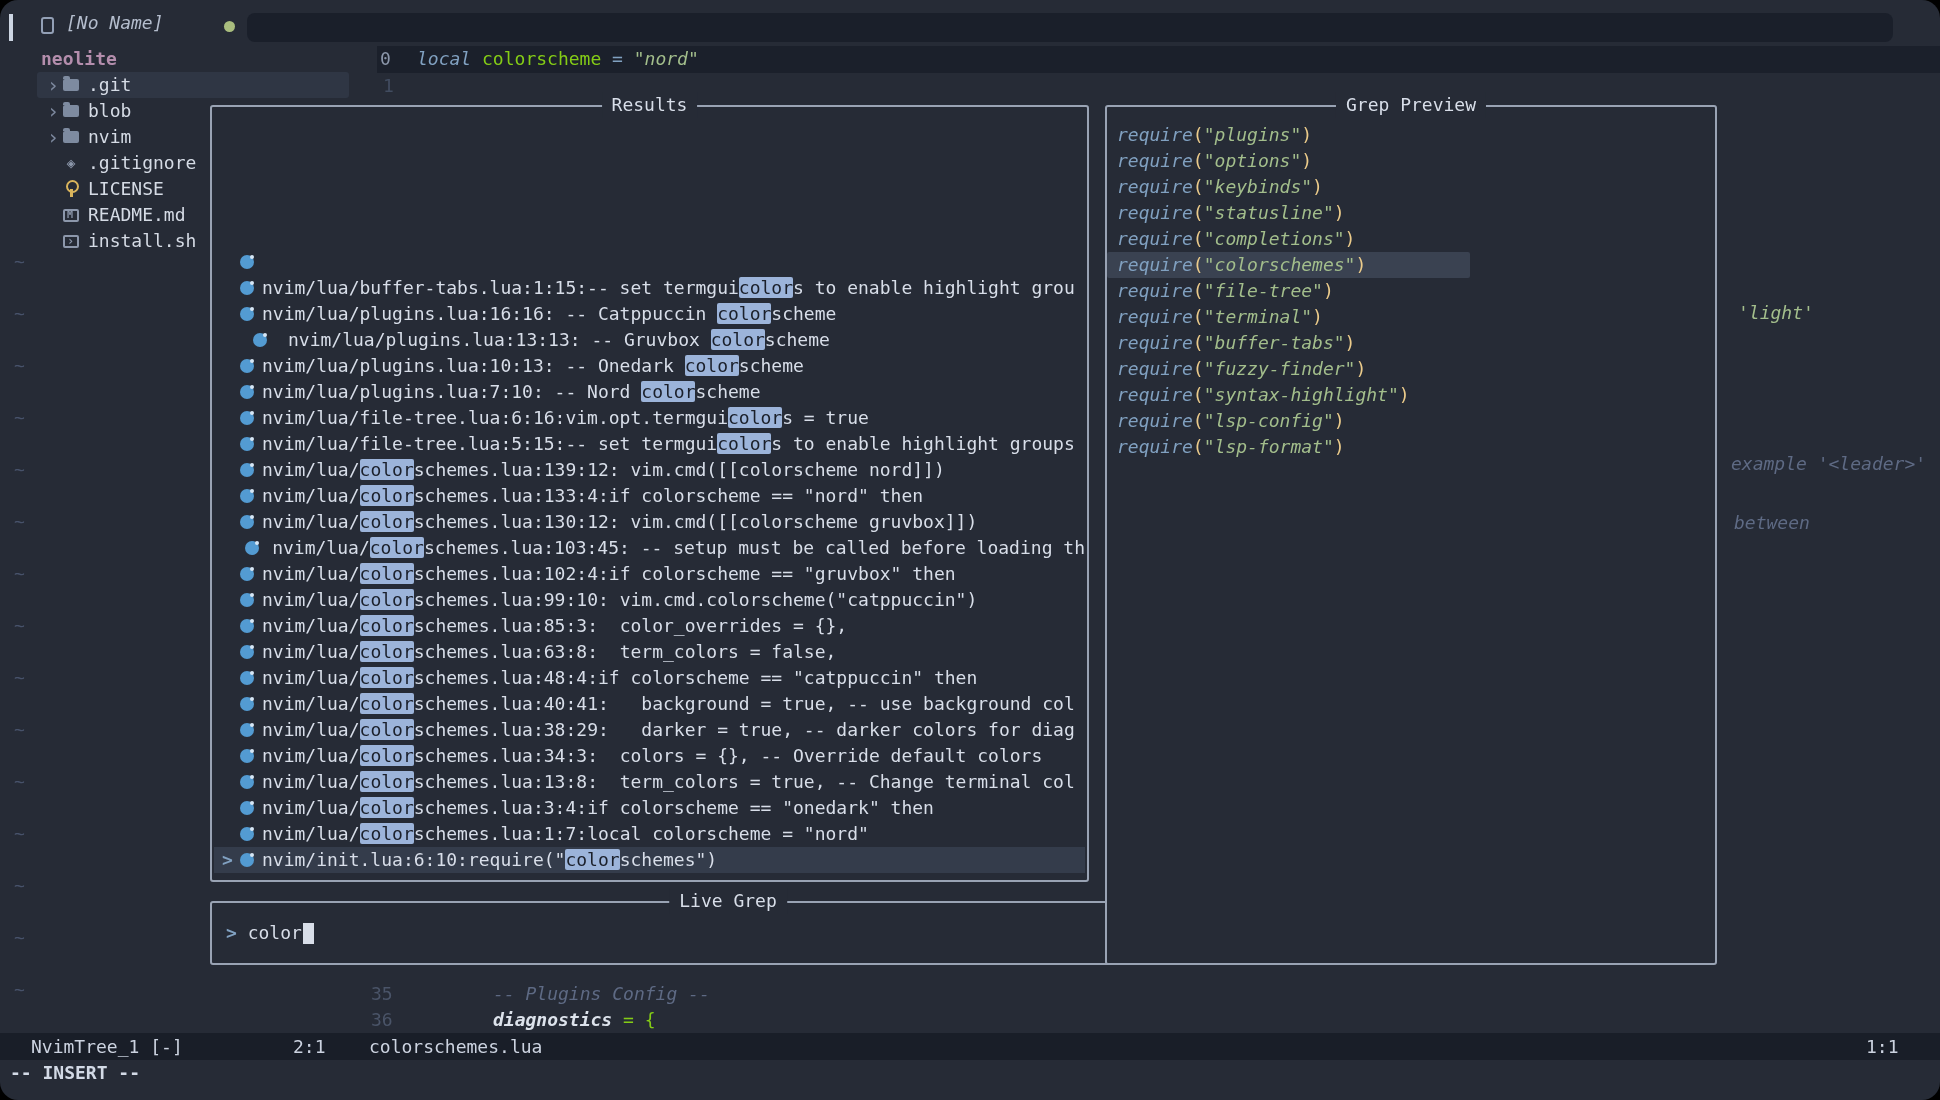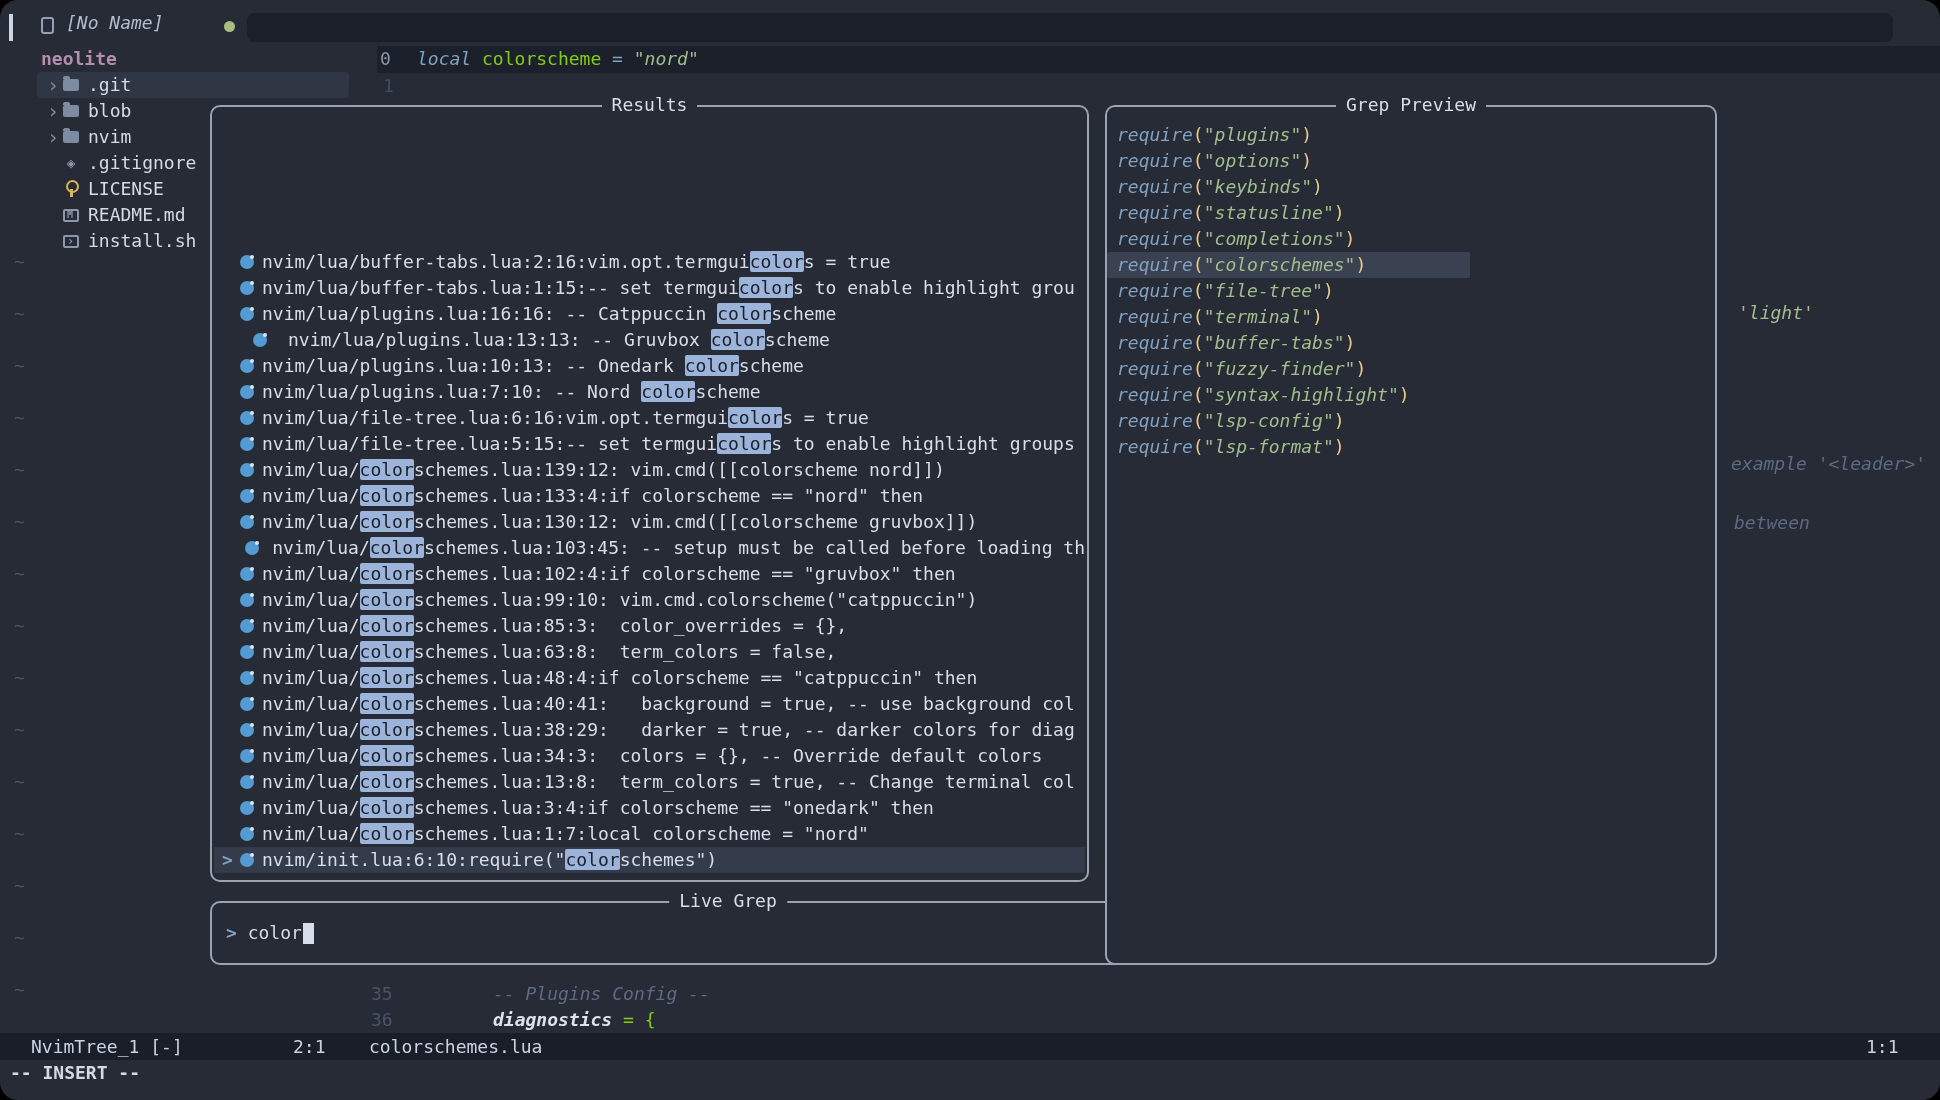--- a/index.html
+++ b/index.html
@@ -47,21 +47,21 @@
   .key-icon::before{content:"";position:absolute;left:3px;top:0;width:9px;height:9px;border:2.5px solid #d9b45c;border-radius:50%}
   .key-icon::after{content:"";position:absolute;left:7px;top:9px;width:3px;height:8px;background:#d9b45c}
   .markdown-icon{width:16px;height:13px;border:2px solid #8c97ab;border-radius:2px;margin-right:9px;flex:none;position:relative}
   .markdown-icon::before{content:"M";position:absolute;left:2px;top:-1px;font-size:10px;line-height:10px;color:#8c97ab;font-weight:bold}
   .terminal-icon{width:16px;height:13px;border:2px solid #8c97ab;border-radius:2px;margin-right:9px;flex:none;position:relative}
   .terminal-icon::before{content:"›";position:absolute;left:2px;top:-1px;font-size:12px;line-height:10px;color:#8c97ab;font-weight:bold}
   .tree-label{color:#d5dbe5;white-space:pre}
   .tilde{position:absolute;left:14px;height:26px;color:#47526a}
 
   
-  .float{position:absolute;background:#262b36;border:2px solid #99a3b4;border-radius:10px}
+  .float{position:absolute;background:#262b36;border:2px solid #99a3b4;border-radius:3px}
   .float-title{position:absolute;top:-15px;left:50%;transform:translateX(-50%);background:#262b36;padding:0 10px;white-space:pre;color:#d8dee9}
 
   .results{left:210px;top:105px;width:879px;height:777px}
   .res-row{position:absolute;left:2px;right:2px;height:26px;display:flex;align-items:center;padding-left:8px}
   .res-row.sel{background:#343c4b}
   .res-caret{width:18px;color:#81a1c1;font-weight:bold;white-space:pre;flex:none}
   .lua-icon{width:14px;height:14px;border-radius:50%;background:#539bd2;position:relative;margin-right:8px;flex:none}
   .lua-icon::after{content:"";position:absolute;right:0;top:0;width:4px;height:4px;border-radius:50%;background:#d7e7f5}
   .res-text{white-space:pre}
   .match{background:#9cb4da;color:#1b202b;border-radius:2px}
@@ -174,21 +174,20 @@
       <span class="bg-line-num" style="left: 371px; top: 1007px;">36</span>
       <span class="bg-line-code" style="left: 493px; top: 1007px;"><span class="c-field">diagnostics</span><span class="c-fg"> = {</span></span>
     </div>
 
   <div class="float results">
     <span class="float-title">Results</span>
     <div id="results-list">
         <div class="res-row" style="top: 142px;">
           <span class="res-caret"> </span>
           <span class="lua-icon"></span>
-          <span class="res-text"><span>nvim/lua/buffer-tabs.lua:2:16:vim.opt.termgui</span><span class="match">color</span><span>s = true</span></span>
         </div>
         <div class="res-row" style="top: 168px;">
           <span class="res-caret"> </span>
           <span class="lua-icon"></span>
           <span class="res-text"><span>nvim/lua/buffer-tabs.lua:1:15:-- set termgui</span><span class="match">color</span><span>s to enable highlight grou</span></span>
         </div>
         <div class="res-row" style="top: 194px;">
           <span class="res-caret"> </span>
           <span class="lua-icon"></span>
           <span class="res-text"><span>nvim/lua/plugins.lua:16:16: -- Catppuccin </span><span class="match">color</span><span>scheme</span></span>

